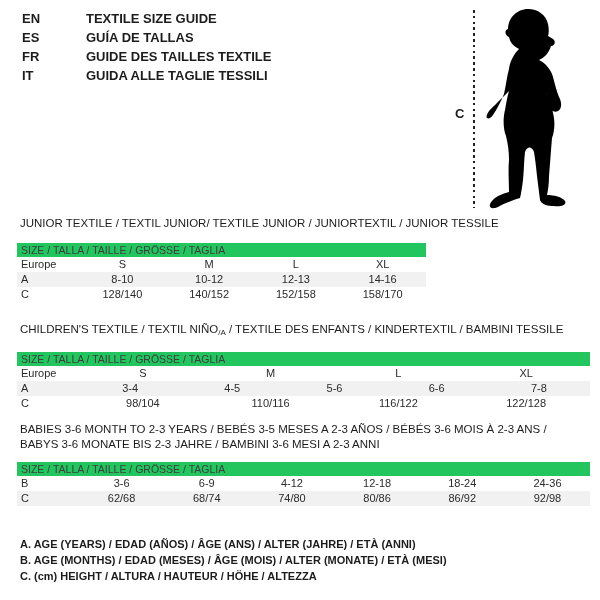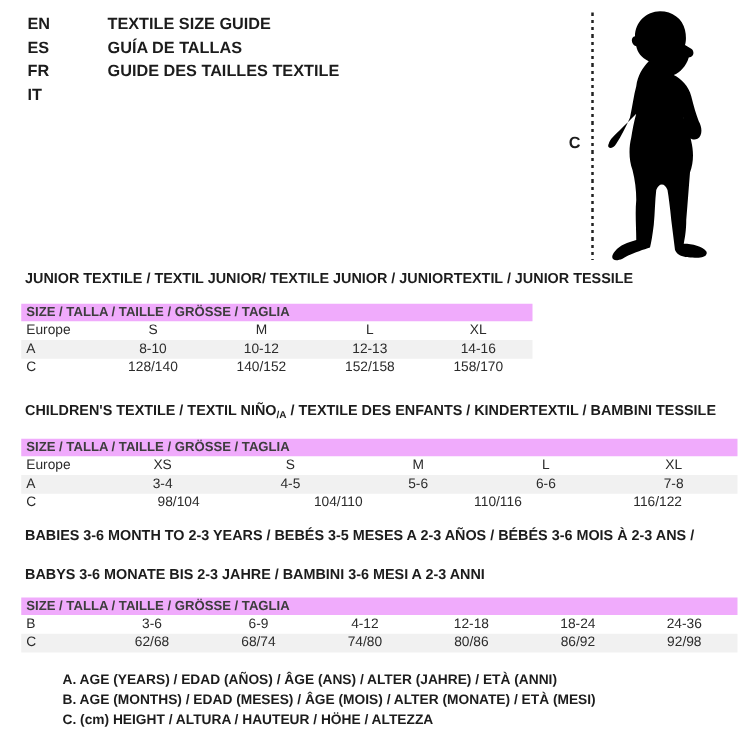--- a/index.html
+++ b/index.html
@@ -19,33 +19,33 @@
   .figure { position:absolute; top:0; left:440px; width:160px; height:215px; }
   .dash-line {
     position:absolute; left:33px; top:10px; width:2px; height:198px;
     background:repeating-linear-gradient(to bottom,#222 0 2.6px,transparent 2.6px 5.8px);
   }
   .height-label { position:absolute; left:15px; top:106px; font-weight:700; font-size:13px; }
   .silhouette { position:absolute; left:42px; top:8px; }
 
   
   .section { position:absolute; left:17px; }
-  .sec-title { font-weight:700; font-size:11.5px; line-height:13px; padding-left:3px; white-space:nowrap; }
+  .sec-title { font-weight:400; font-size:11.5px; line-height:13px; padding-left:3px; white-space:nowrap; }
   .size-bar {
-    height:14px; line-height:14px; background:#f0abfc; color:#3d3d3d;
-    font-size:10.5px; padding-left:4px; margin-top:13px;font-weight:bold;
+    height:14px; line-height:14px; background:#22c55e; color:#3d3d3d;
+    font-size:10.5px; padding-left:4px; margin-top:13px;
   }
   .t-row { display:flex; height:15px; line-height:15px; font-size:11px; }
   .t-row.shade { background:#f1f1f1; }
   .t-label { width:62px; padding-left:4px; color:#2b2b2b; }
   .t-cell { flex:1; text-align:center; color:#2b2b2b; }
   .sub-a { font-size:8px; vertical-align:-2px; }
 
   
-  .footnotes { position:absolute; top:536px; left:20px; font-weight:700; font-size:11px; line-height:16px;margin-left:30px; }
+  .footnotes { position:absolute; top:536px; left:20px; font-weight:700; font-size:11px; line-height:16px; }
   .footnotes div { white-space:nowrap; }
 </style>
 </head>
 <body>
 
 <div class="page">
 
   <div class="lang-block">
     <div class="lang-row">
       <span class="lang-code">EN</span>
@@ -54,20 +54,21 @@
     <div class="lang-row">
       <span class="lang-code">ES</span>
       <span class="lang-title">GUÍA DE TALLAS</span>
     </div>
     <div class="lang-row">
       <span class="lang-code">FR</span>
       <span class="lang-title">GUIDE DES TAILLES TEXTILE</span>
     </div>
     <div class="lang-row">
       <span class="lang-code">IT</span>
+      <span class="lang-title">GUIDA ALLE TAGLIE TESSILI</span>
     </div>
   </div>
 
   <div class="figure">
     <div class="dash-line"></div>
     <div class="height-label">C</div>
     <svg class="silhouette" width="94" height="202" viewBox="0 0 94 202" xmlns="http://www.w3.org/2000/svg">
       <path fill="#000000" d="
         M46,1
         C56,1 64,7 66,16
@@ -134,46 +135,45 @@
       <span class="t-cell">152/158</span>
       <span class="t-cell">158/170</span>
     </div>
   </div>
 
   <div class="section" style="top:323px; width:573px;">
     <div class="sec-title"><span>CHILDREN'S TEXTILE / TEXTIL NIÑO</span><span class="sub-a">/A</span><span> / TEXTILE DES ENFANTS / KINDERTEXTIL / BAMBINI TESSILE</span></div>
     <div class="size-bar">SIZE / TALLA / TAILLE / GRÖSSE / TAGLIA</div>
     <div class="t-row">
       <span class="t-label">Europe</span>
-      <span class="t-cell">XS</span>
       <span class="t-cell">S</span>
       <span class="t-cell">M</span>
       <span class="t-cell">L</span>
       <span class="t-cell">XL</span>
     </div>
     <div class="t-row shade">
       <span class="t-label">A</span>
       <span class="t-cell">3-4</span>
       <span class="t-cell">4-5</span>
       <span class="t-cell">5-6</span>
       <span class="t-cell">6-6</span>
       <span class="t-cell">7-8</span>
     </div>
     <div class="t-row">
       <span class="t-label">C</span>
       <span class="t-cell">98/104</span>
-      <span class="t-cell">104/110</span>
       <span class="t-cell">110/116</span>
       <span class="t-cell">116/122</span>
+      <span class="t-cell">122/128</span>
     </div>
   </div>
 
   <div class="section" style="top:423px; width:573px;">
     <div class="sec-title">BABIES 3-6 MONTH TO 2-3 YEARS / BEBÉS 3-5 MESES A 2-3 AÑOS / BÉBÉS 3-6 MOIS À 2-3 ANS /</div>
-    <div class="sec-title" style="margin-top:18px;">BABYS 3-6 MONATE BIS 2-3 JAHRE / BAMBINI 3-6 MESI A 2-3 ANNI</div>
+    <div class="sec-title" style="margin-top:2px;">BABYS 3-6 MONATE BIS 2-3 JAHRE / BAMBINI 3-6 MESI A 2-3 ANNI</div>
     <div class="size-bar" style="margin-top:11px;">SIZE / TALLA / TAILLE / GRÖSSE / TAGLIA</div>
     <div class="t-row">
       <span class="t-label">B</span>
       <span class="t-cell">3-6</span>
       <span class="t-cell">6-9</span>
       <span class="t-cell">4-12</span>
       <span class="t-cell">12-18</span>
       <span class="t-cell">18-24</span>
       <span class="t-cell">24-36</span>
     </div>

